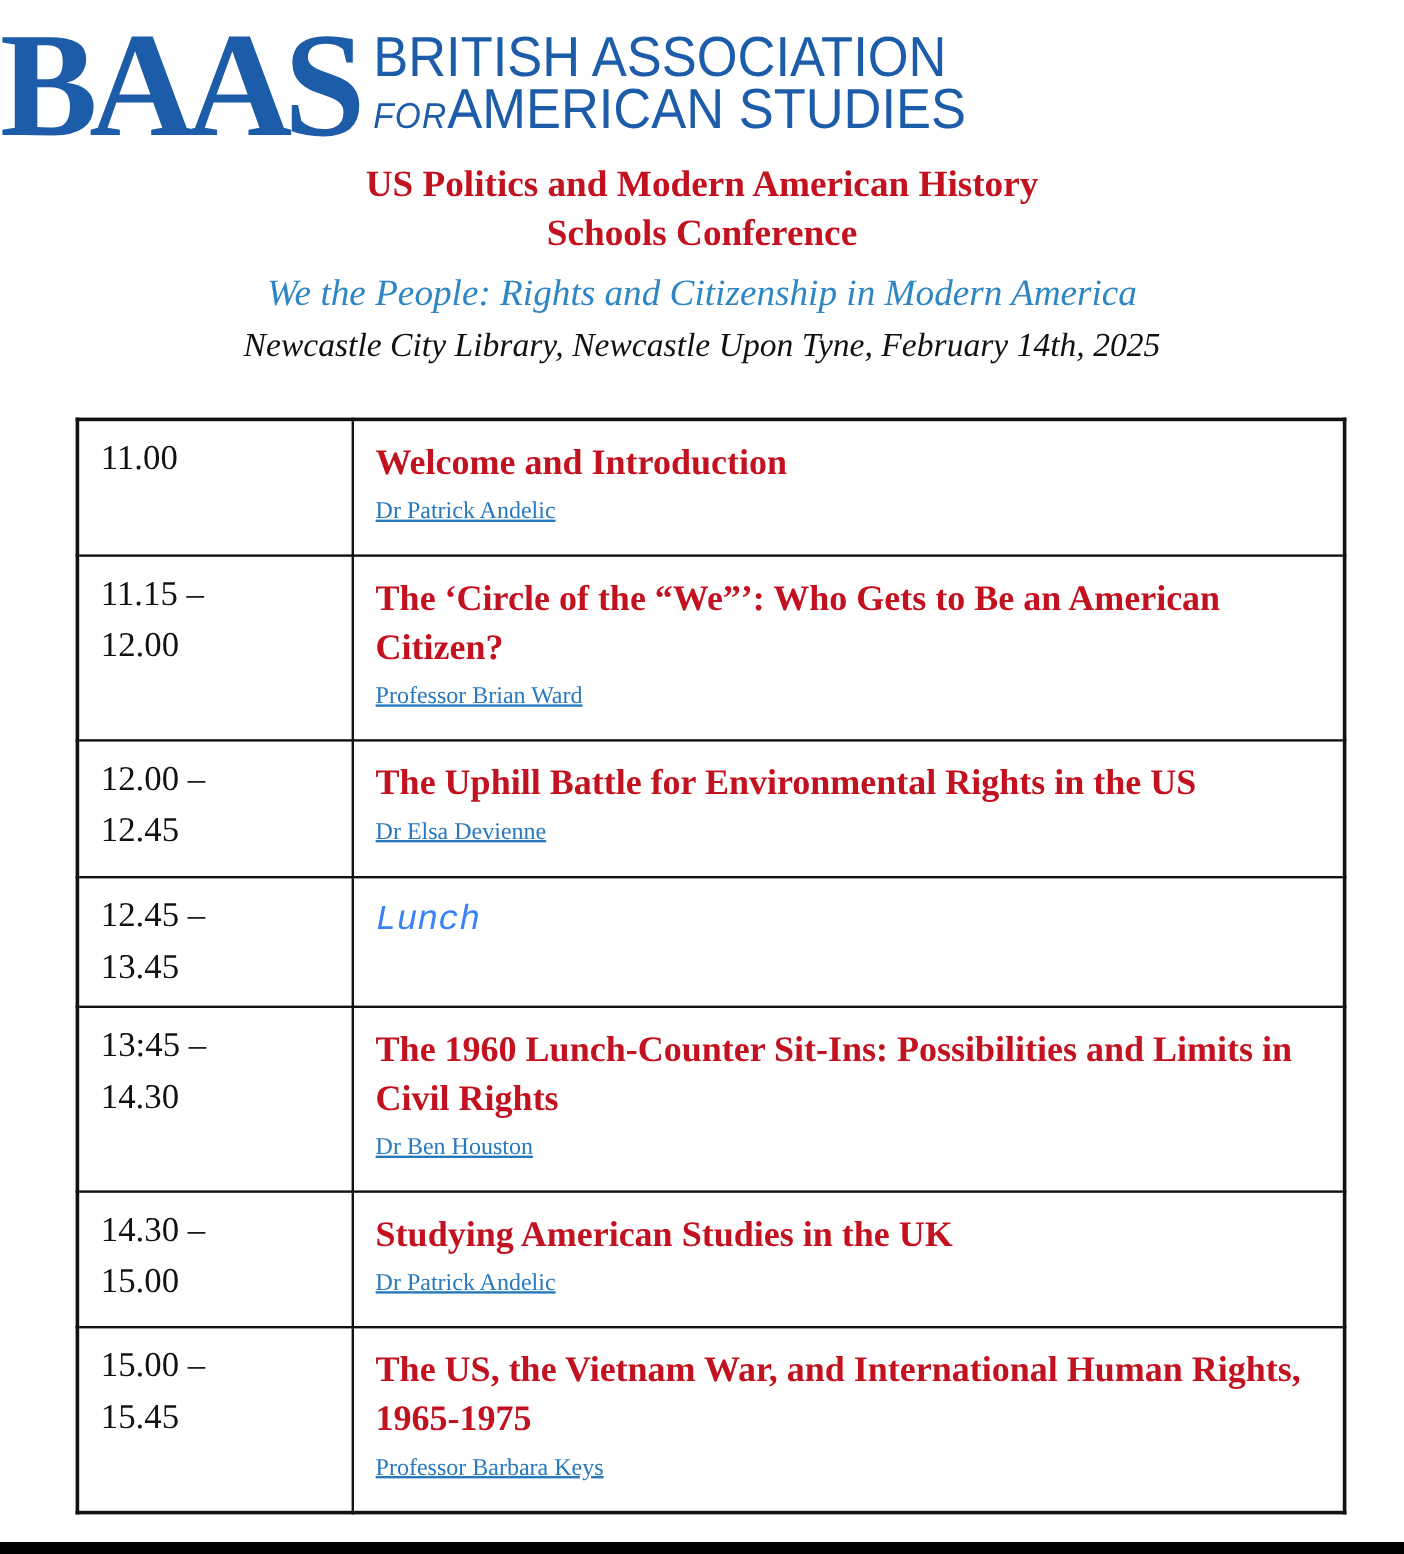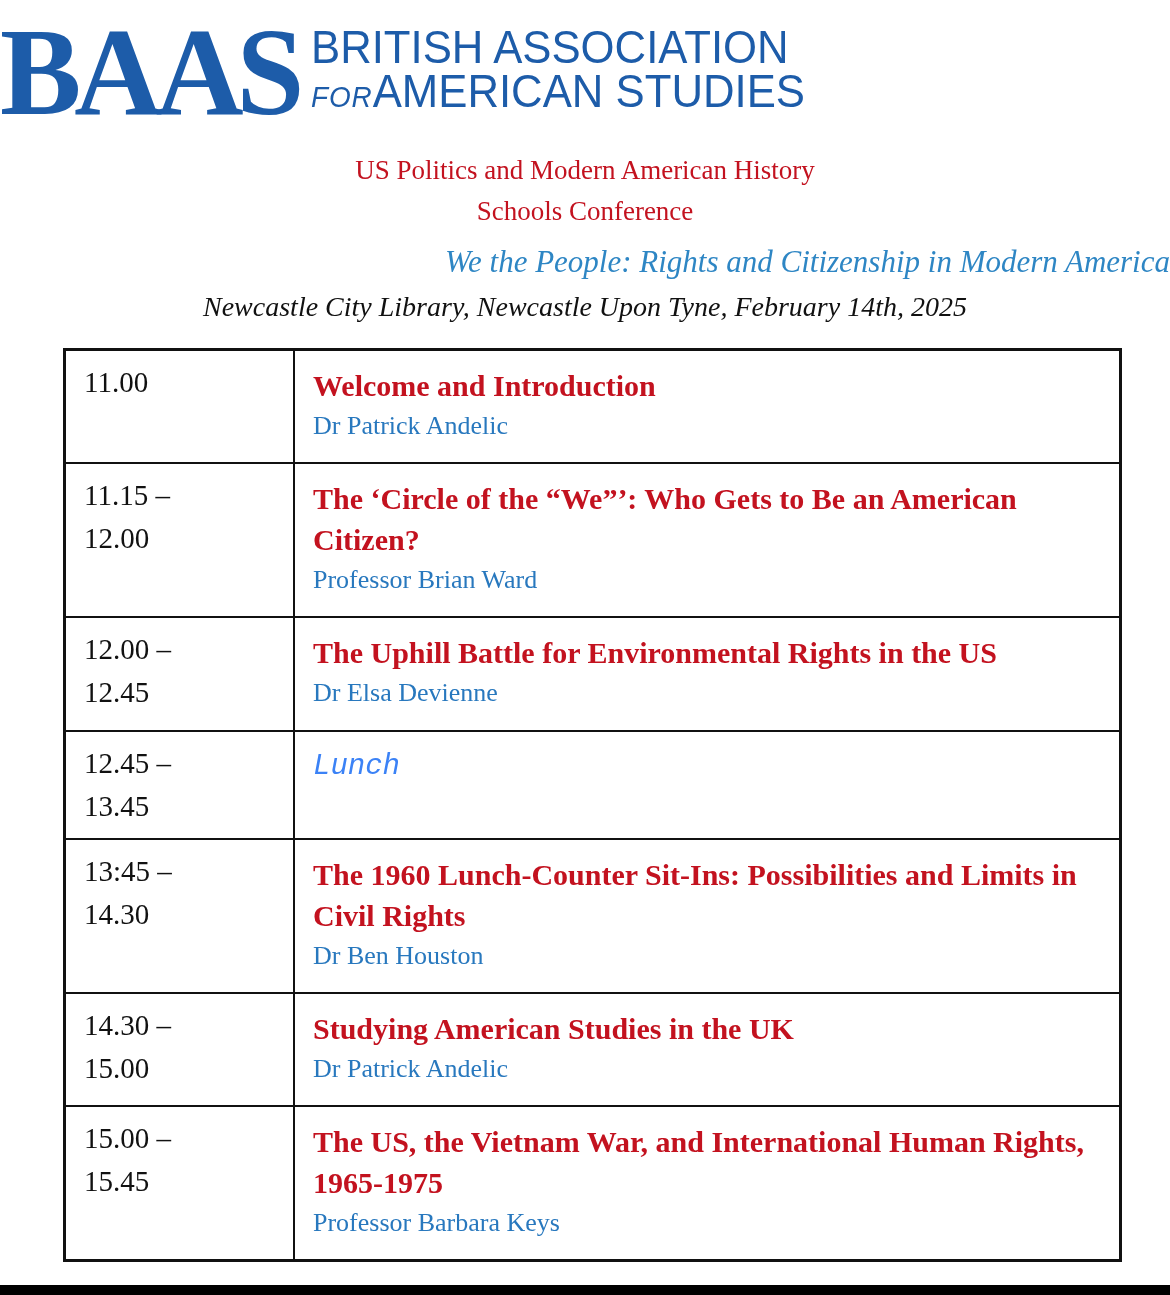--- a/index.html
+++ b/index.html
@@ -50,33 +50,32 @@
     white-space: nowrap;
   }
   .logo-for {
     font-style: italic;
     font-size: 30px;
     letter-spacing: 1px;
     vertical-align: baseline;
   }
 
   .conf-title {
-    margin-top: 28px;
+    margin-top: 10px;
     color: #c3121f;
-    font-weight: normal;
-    font-size: 27px;
+    font-weight: bold;
+    font-size: 31px;
     line-height: 41px;
   }
   .conf-subtitle {
     margin-top: 13px;
     color: #2e86c4;
     font-style: italic;
     font-size: 31px;
     line-height: 34px;
-    text-align: right;
   }
   .conf-venue {
     margin-top: 12px;
     color: #111111;
     font-style: italic;
     font-size: 28px;
     line-height: 31px;
     font-family: Liberation Serif, serif;
   }
 
@@ -109,22 +108,23 @@
     padding: 14px 20px 16px 18px;
   }
   .session-title {
     color: #c3121f;
     font-weight: bold;
     font-size: 30px;
     line-height: 41px;
   }
   .session-speaker {
     color: #2878be;
-    font-size: 26px;
+    font-size: 20px;
     line-height: 40px;
+    text-decoration: underline;
   }
   tr.break-row .session-title {
     color: #3b82f6;
     font-weight: normal;
     font-style: italic;
     font-size: 29px;
     font-family: Liberation Mono, monospace;
   }
   
   tr.row-0 { height: 111px; }

